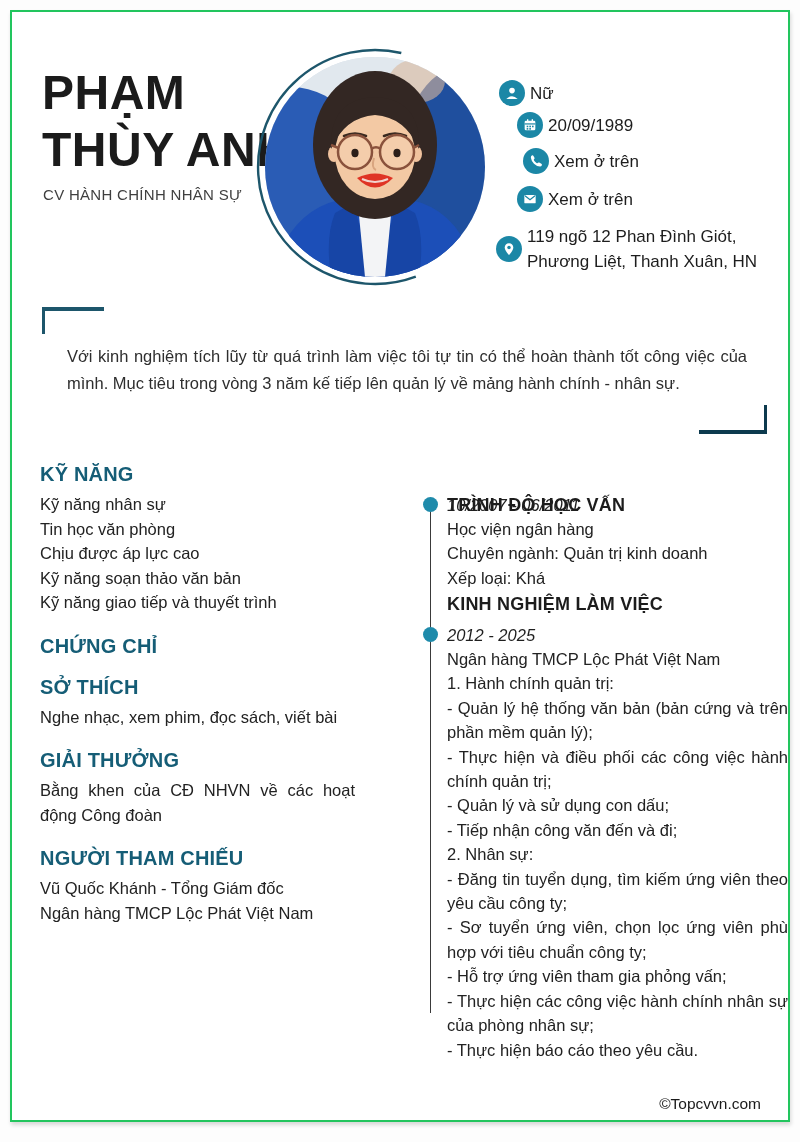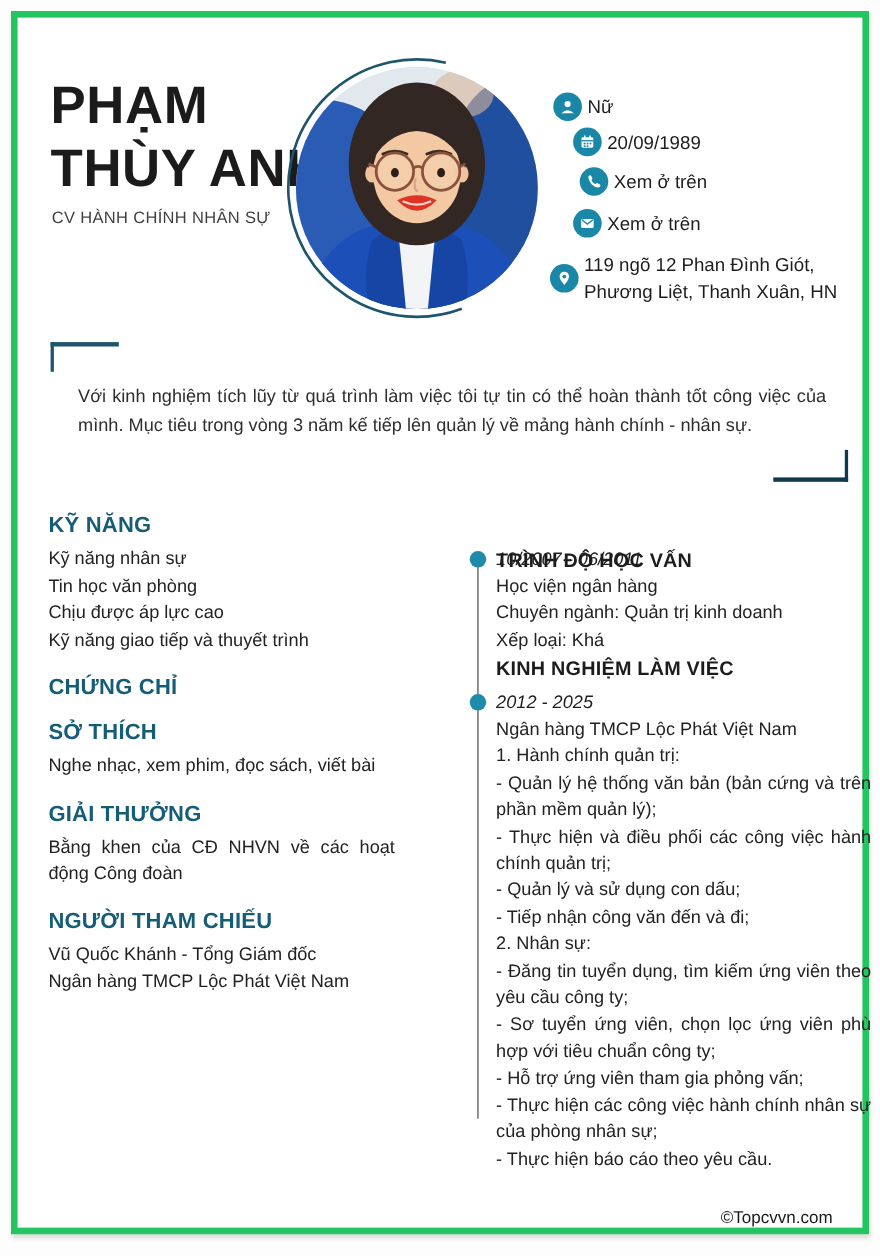--- a/index.html
+++ b/index.html
@@ -1,20 +1,20 @@
 <!DOCTYPE html>
 <html><head>
 <meta charset="utf-8">
 <style>
   * { margin:0; padding:0; box-sizing:border-box; }
   html,body { background:#fdfdfd; }
   body { font-family:"Liberation Sans","DejaVu Sans",sans-serif; }
   .stage { position:relative; width:800px; height:1142px; background:#fdfdfd; overflow:hidden; }
   .page  { position:absolute; left:10px; top:10px; width:780px; height:1112px;
-           background:#ffffff; border:6px solid #22c55e;
+           background:#ffffff; border:2px solid #22c55e;
            box-shadow:1px 3px 4px rgba(0,0,0,.15); }
 
   
   .name { position:absolute; left:30px; top:52px; font-size:48px; font-weight:700;
           color:#1b1b1b; line-height:57px; letter-spacing:.5px; }
   .subtitle { position:absolute; left:31px; top:174px; font-size:15px; color:#3f3f3f; letter-spacing:.3px; }
 
   .photo-arc { position:absolute; left:238px; top:30px; width:250px; height:250px; }
   .photo { position:absolute; left:253px; top:45px; width:220px; height:220px;
            border-radius:50%; overflow:hidden; }
@@ -180,20 +180,21 @@
     <div class="bracket-br"></div>
 
     <div class="left-col">
 
       <div class="sec">
         <h3>KỸ NĂNG</h3>
         <div class="items">
           <p>Kỹ năng nhân sự</p>
           <p>Tin học văn phòng</p>
           <p>Chịu được áp lực cao</p>
+          <p>Kỹ năng soạn thảo văn bản</p>
           <p>Kỹ năng giao tiếp và thuyết trình</p>
         </div>
       </div>
 
       <div class="sec">
         <h3>CHỨNG CHỈ</h3>
       </div>
 
       <div class="sec">
         <h3>SỞ THÍCH</h3>

